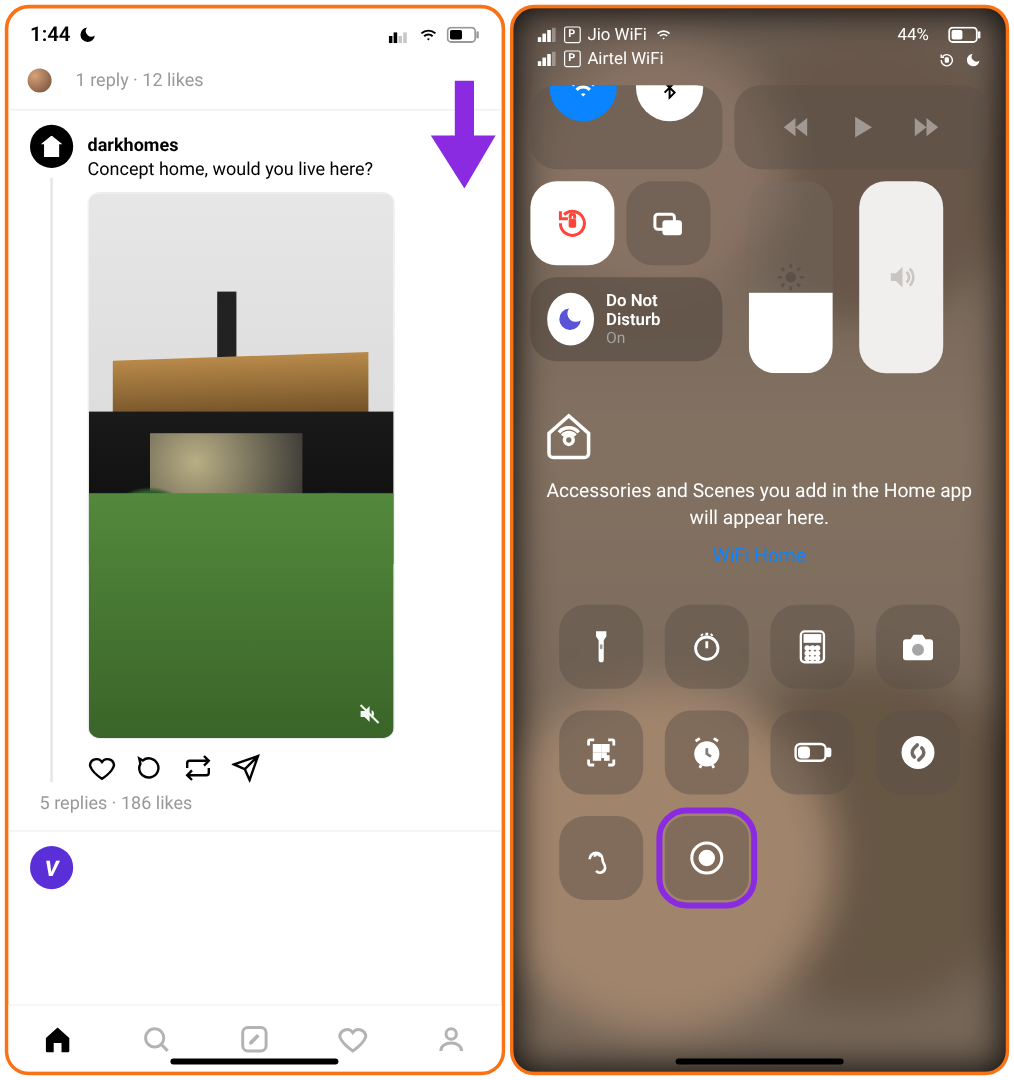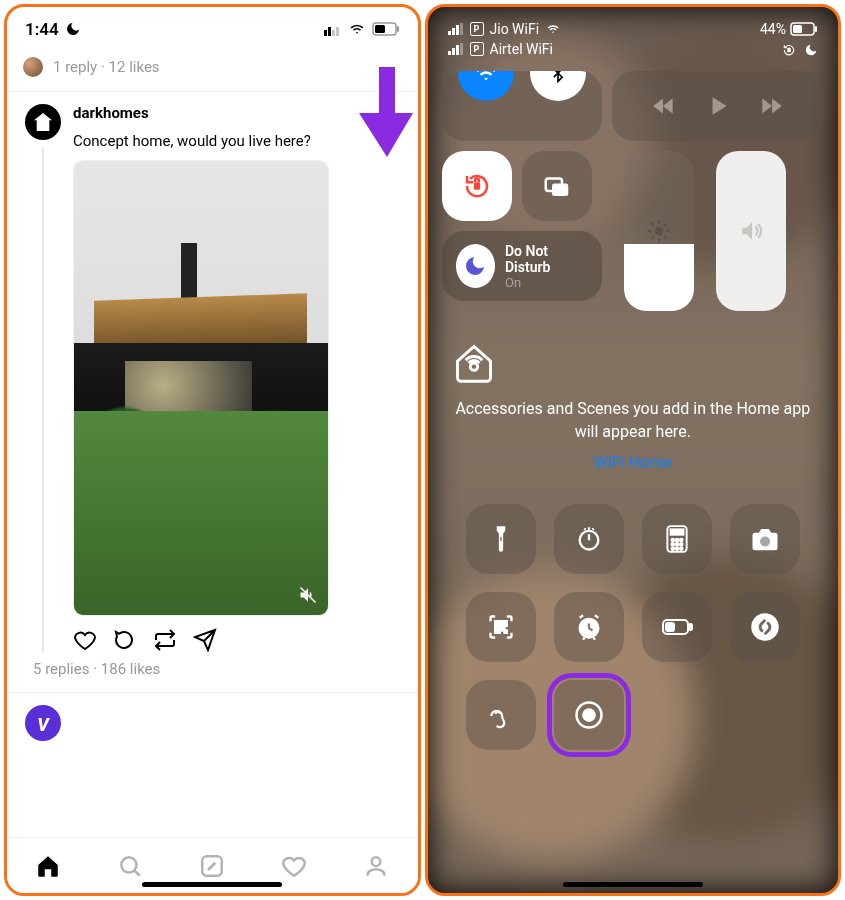--- a/index.html
+++ b/index.html
@@ -24,39 +24,39 @@
     display: flex; justify-content: space-between; align-items: center;
     height: 44px; padding: 0 18px; font-size: 17px; font-weight: 600;
   }
   .status-left { display: flex; align-items: center; gap: 6px; }
   .status-right { display: flex; align-items: center; gap: 6px; }
   .status-right svg { display: block; }
 
   .feed { height: calc(100% - 44px - 56px); overflow: hidden; }
 
   .prev-engagement {
-    display: flex; align-items: center; gap: 10px;
+    display: flex; align-items: center; gap: 20px;
     padding: 6px 16px 14px 16px; position: relative;
   }
   .prev-engagement .mini-avatar {
     width: 20px; height: 20px; border-radius: 50%;
     background: radial-gradient(circle at 30% 30%, #d7a27a, #6d4b35);
   }
   .prev-engagement .eng-text { color: #999; font-size: 15px; }
   .divider { height: 1px; background: #eee; margin: 0; }
 
   .post { display: flex; padding: 12px 16px 8px 16px; gap: 10px; position: relative; }
   .post .gutter { width: 40px; display: flex; flex-direction: column; align-items: center; }
   .avatar { width: 36px; height: 36px; border-radius: 50%; background: #000; position: relative; flex-shrink: 0; display: flex; align-items: center; justify-content: center; }
   .avatar.dark { background: #000; }
   .avatar.dark::after { content: ""; width: 18px; height: 18px; background: #fff; clip-path: polygon(50% 0, 100% 40%, 85% 40%, 85% 100%, 15% 100%, 15% 40%, 0 40%); display: block; }
   .thread-line { width: 2px; background: #e5e5e5; flex: 1; margin-top: 8px; }
 
   .post-body { flex: 1; min-width: 0; }
-  .post-head { display: flex; justify-content: space-between; align-items: flex-start; }
+  .post-head { display: flex; justify-content: space-between; align-items: flex-end; }
   .author { font-weight: 700; font-size: 15px; }
   .dots { font-size: 18px; color: #000; letter-spacing: 2px; line-height: 1; padding: 4px; }
   .post-text { font-size: 15px; margin-top: 2px; }
 
   .media {
     margin-top: 10px; width: 256px; height: 456px;
     border-radius: 10px; border: 1px solid #eee;
     position: relative; overflow: hidden;
   }
   .media .sky { position: absolute; inset: 0; background: linear-gradient(#e6e6e6, #d0d0d0); }
@@ -103,21 +103,21 @@
       radial-gradient(circle at 72% 78%, #6b5a48 0 18%, transparent 20%),
       linear-gradient(180deg, #6f6055, #8a7867 40%, #7a6a5b 100%);
     filter: blur(16px) brightness(.95);
   }
   .cc { position: relative; inset: 0; height: 100%; padding: 0 14px; color: #fff; }
   .cc-status { display: flex; justify-content: space-between; padding: 14px 6px 8px; font-size: 14px; }
   .cc-status .rows { display: flex; flex-direction: column; gap: 4px; }
   .cc-status .row { display: flex; align-items: center; gap: 6px; }
   .cc-status .sqicon { width: 14px; height: 14px; border: 1.5px solid #fff; border-radius: 2px; display: inline-flex; align-items: center; justify-content: center; font-size: 9px; font-weight: 700; }
   .cc-status .right-col { display: flex; flex-direction: column; align-items: flex-end; gap: 6px; }
-  .cc-status .battline { display: flex; align-items: center; gap: 4px; }
+  .cc-status .battline { display: flex; align-items: center; gap: 16px; }
 
   .cc-top-row { display: flex; gap: 10px; margin-top: 6px; height: 70px; }
   .tile { background: rgba(90,80,70,.45); border-radius: 22px; position: relative; display: flex; align-items: center; justify-content: center; }
   .tile.sq { width: 70px; height: 70px; }
   .np-tile { flex: 1; height: 70px; border-radius: 22px; background: rgba(90,80,70,.45); display: flex; align-items: center; justify-content: space-evenly; padding: 0 12px; }
   .circle-btn { width: 56px; height: 56px; border-radius: 50%; display: flex; align-items: center; justify-content: center; }
   .circle-btn.blue { background: #0a84ff; color: #fff; }
   .circle-btn.white { background: #fff; color: #000; }
   .tile.rotlock svg { color: #ff453a; }
   .tile.white { background: #fff; color: #000; }

